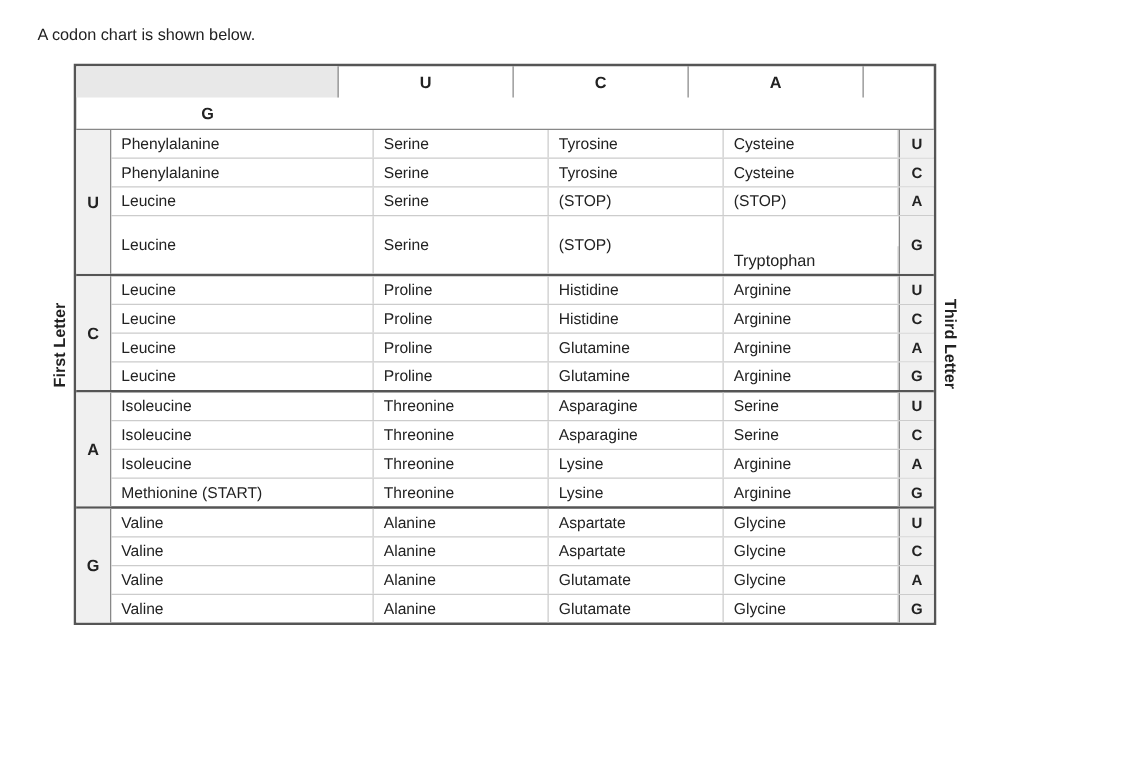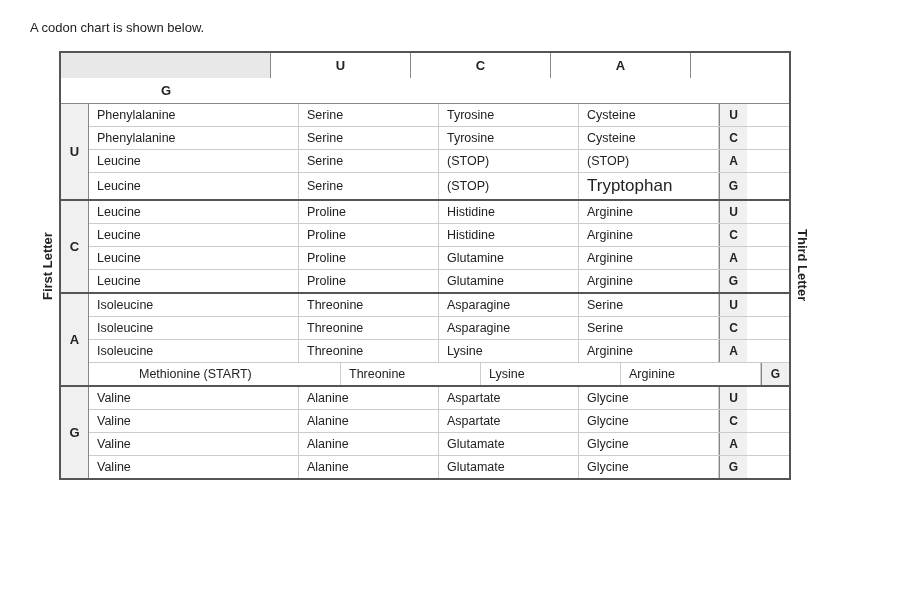--- a/index.html
+++ b/index.html
@@ -114,21 +114,21 @@
                 <div style="padding: 3px 8px; border-right: 1px solid rgb(204, 204, 204); font-size: 12.5px; display: flex; align-items: center; min-height: 22px;">Leucine</div>
                 <div style="padding: 3px 8px; border-right: 1px solid rgb(204, 204, 204); font-size: 12.5px; display: flex; align-items: center; min-height: 22px;">Serine</div>
                 <div style="padding: 3px 8px; border-right: 1px solid rgb(204, 204, 204); font-size: 12.5px; display: flex; align-items: center; min-height: 22px;">(STOP)</div>
                 <div style="padding: 3px 8px; border-right: 1px solid rgb(204, 204, 204); font-size: 12.5px; display: flex; align-items: center; min-height: 22px;">(STOP)</div>
                 <div style="display: flex; align-items: center; justify-content: center; font-weight: bold; font-size: 12px; background: rgb(240, 240, 240); border-left: 1px solid rgb(136, 136, 136); border-right: none;">A</div>
               </div>
               <div style="display: grid; grid-template-columns: 210px 140px 140px 140px 28px; border-bottom: none;">
                 <div style="padding: 3px 8px; border-right: 1px solid rgb(204, 204, 204); font-size: 12.5px; display: flex; align-items: center; min-height: 22px;">Leucine</div>
                 <div style="padding: 3px 8px; border-right: 1px solid rgb(204, 204, 204); font-size: 12.5px; display: flex; align-items: center; min-height: 22px;">Serine</div>
                 <div style="padding: 3px 8px; border-right: 1px solid rgb(204, 204, 204); font-size: 12.5px; display: flex; align-items: center; min-height: 22px;">(STOP)</div>
-                <div style="padding: 3px 8px; border-right: 1px solid rgb(204, 204, 204); font-size: 17px; display: flex; align-items: center; min-height: 22px;">Tryptophan</div>
+                <div style="padding: 3px 8px; border-right: 1px solid rgb(204, 204, 204); font-size: 13px; display: flex; align-items: center; min-height: 22px; margin-top: 24px;">Tryptophan</div>
                 <div style="display: flex; align-items: center; justify-content: center; font-weight: bold; font-size: 12px; background: rgb(240, 240, 240); border-left: 1px solid rgb(136, 136, 136); border-right: none;">G</div>
               </div>
             </div>
           </div>
           <div style="display: flex; flex-direction: row; border-bottom: 2px solid rgb(85, 85, 85);">
             <div style="display: flex; align-items: center; justify-content: center; font-weight: bold; font-size: 13px; background: rgb(240, 240, 240); border-right: 1px solid rgb(136, 136, 136); width: 28px; min-width: 28px;">C</div>
             <div style="flex: 1 1 0%;">
               <div style="display: grid; grid-template-columns: 210px 140px 140px 140px 28px; border-bottom: 1px solid rgb(204, 204, 204);">
                 <div style="padding: 3px 8px; border-right: 1px solid rgb(204, 204, 204); font-size: 12.5px; display: flex; align-items: center; min-height: 22px;">Leucine</div>
                 <div style="padding: 3px 8px; border-right: 1px solid rgb(204, 204, 204); font-size: 12.5px; display: flex; align-items: center; min-height: 22px;">Proline</div>
@@ -176,21 +176,21 @@
                 <div style="padding: 3px 8px; border-right: 1px solid rgb(204, 204, 204); font-size: 12.5px; display: flex; align-items: center; min-height: 22px;">Serine</div>
                 <div style="display: flex; align-items: center; justify-content: center; font-weight: bold; font-size: 12px; background: rgb(240, 240, 240); border-left: 1px solid rgb(136, 136, 136); border-right: none;">C</div>
               </div>
               <div style="display: grid; grid-template-columns: 210px 140px 140px 140px 28px; border-bottom: 1px solid rgb(204, 204, 204);">
                 <div style="padding: 3px 8px; border-right: 1px solid rgb(204, 204, 204); font-size: 12.5px; display: flex; align-items: center; min-height: 22px;">Isoleucine</div>
                 <div style="padding: 3px 8px; border-right: 1px solid rgb(204, 204, 204); font-size: 12.5px; display: flex; align-items: center; min-height: 22px;">Threonine</div>
                 <div style="padding: 3px 8px; border-right: 1px solid rgb(204, 204, 204); font-size: 12.5px; display: flex; align-items: center; min-height: 22px;">Lysine</div>
                 <div style="padding: 3px 8px; border-right: 1px solid rgb(204, 204, 204); font-size: 12.5px; display: flex; align-items: center; min-height: 22px;">Arginine</div>
                 <div style="display: flex; align-items: center; justify-content: center; font-weight: bold; font-size: 12px; background: rgb(240, 240, 240); border-left: 1px solid rgb(136, 136, 136); border-right: none;">A</div>
               </div>
-              <div style="display: grid; grid-template-columns: 210px 140px 140px 140px 28px; border-bottom: none; margin-left: 42px;">
+              <div style="display: grid; grid-template-columns: 210px 140px 140px 140px 28px; border-bottom: none;">
                 <div style="padding: 3px 8px; border-right: 1px solid rgb(204, 204, 204); font-size: 12.5px; display: flex; align-items: center; min-height: 22px;">Methionine (START)</div>
                 <div style="padding: 3px 8px; border-right: 1px solid rgb(204, 204, 204); font-size: 12.5px; display: flex; align-items: center; min-height: 22px;">Threonine</div>
                 <div style="padding: 3px 8px; border-right: 1px solid rgb(204, 204, 204); font-size: 12.5px; display: flex; align-items: center; min-height: 22px;">Lysine</div>
                 <div style="padding: 3px 8px; border-right: 1px solid rgb(204, 204, 204); font-size: 12.5px; display: flex; align-items: center; min-height: 22px;">Arginine</div>
                 <div style="display: flex; align-items: center; justify-content: center; font-weight: bold; font-size: 12px; background: rgb(240, 240, 240); border-left: 1px solid rgb(136, 136, 136); border-right: none;">G</div>
               </div>
             </div>
           </div>
           <div style="display: flex; flex-direction: row; border-bottom: none;">
             <div style="display: flex; align-items: center; justify-content: center; font-weight: bold; font-size: 13px; background: rgb(240, 240, 240); border-right: 1px solid rgb(136, 136, 136); width: 28px; min-width: 28px;">G</div>

